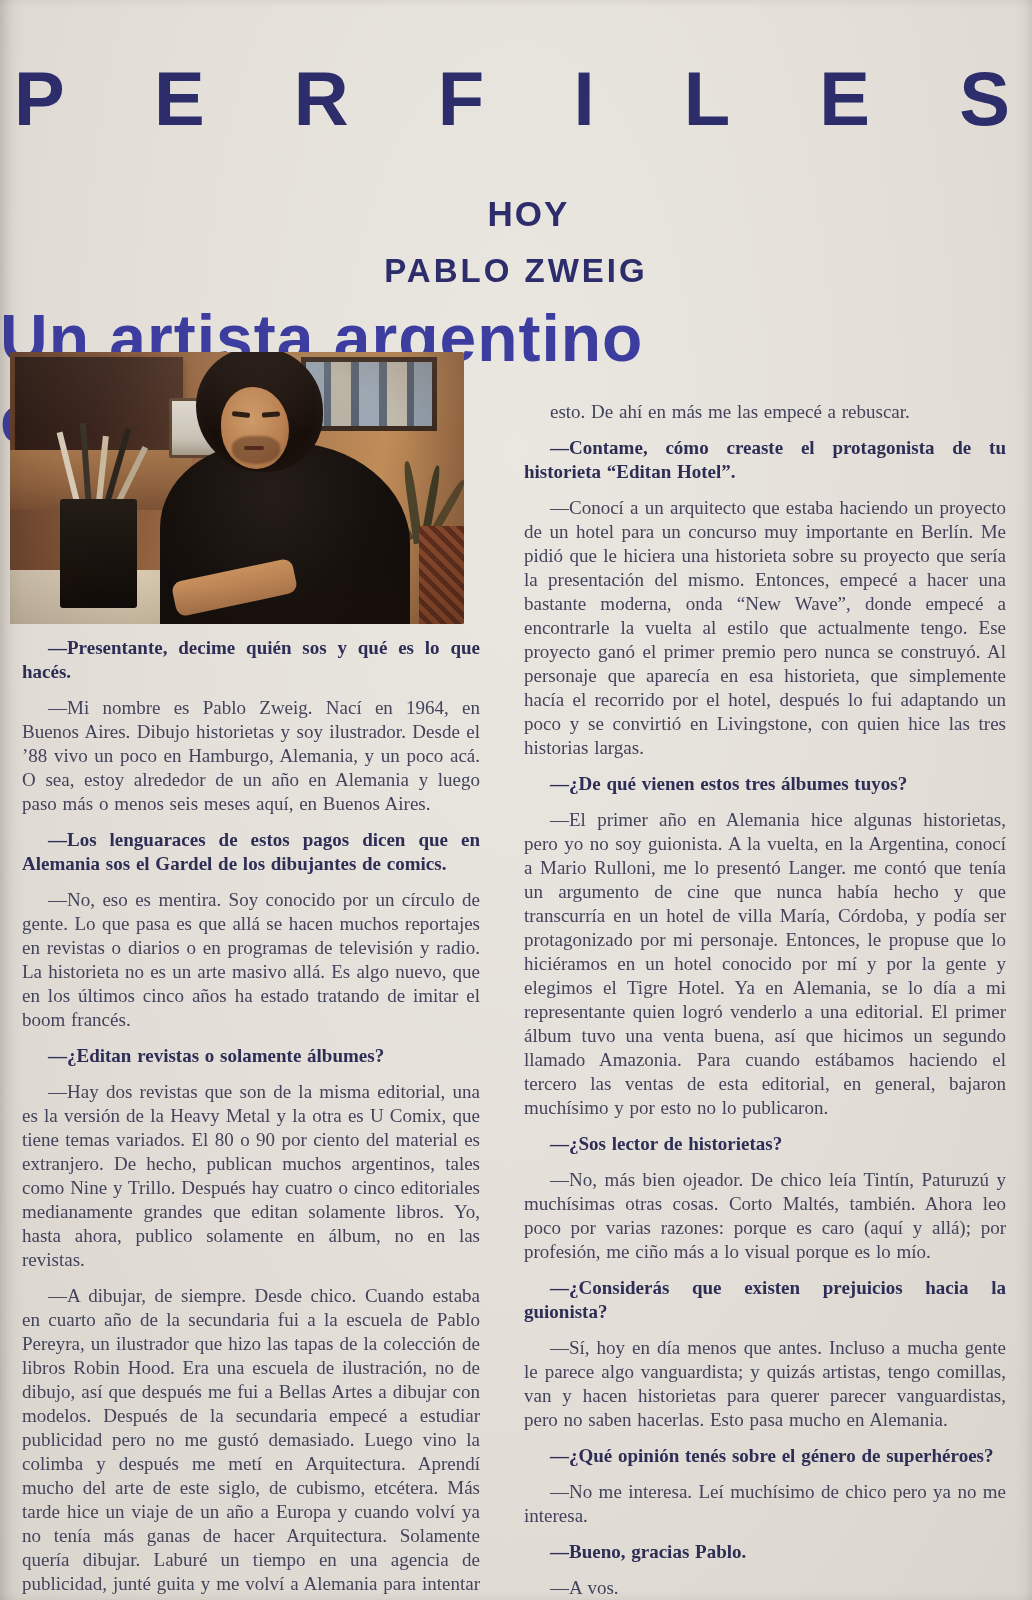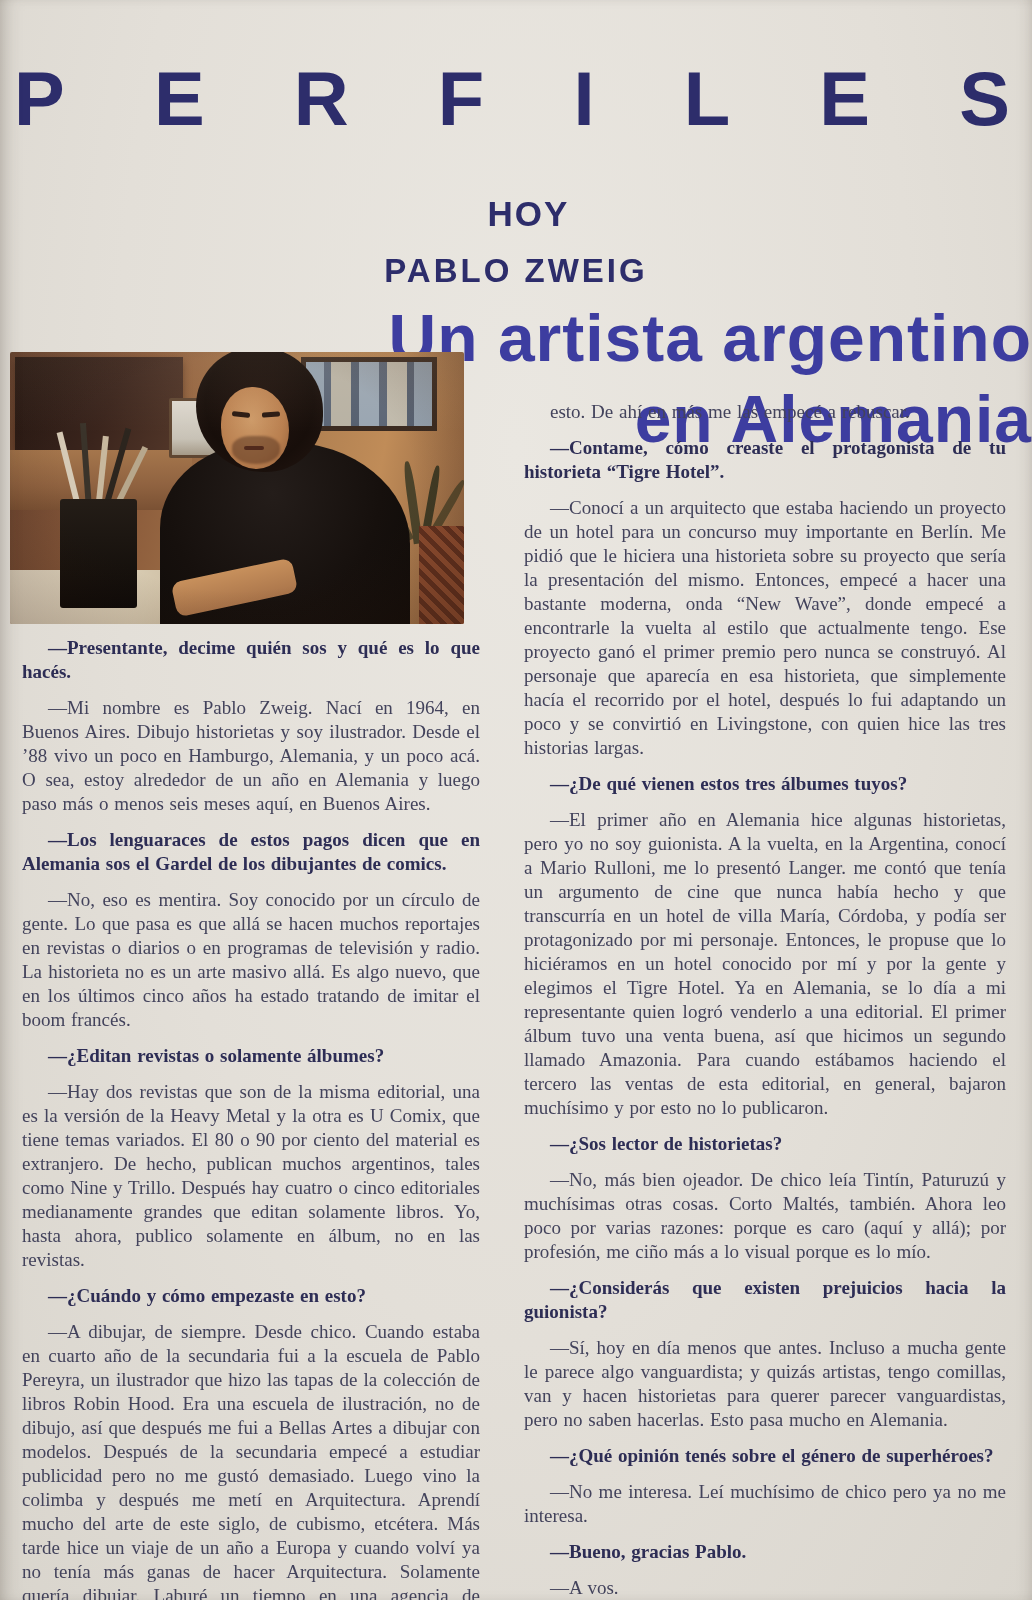--- a/index.html
+++ b/index.html
@@ -32,21 +32,21 @@
     color:#2d2d6b;
     padding-left:25px;
   }
   .subject-name{
     text-align:center; margin-top:18px;
     font-family:"Liberation Sans", sans-serif;
     font-weight:900; font-size:33px; letter-spacing:3px;
     color:#2d2d6b;
   }
   .article-title{
-    text-align:right; margin:8px 0 0 0;
+    text-align:left; margin:8px 0 0 0;
     font-family:"Liberation Sans", sans-serif;
     font-weight:900; font-size:66px; line-height:1.23; letter-spacing:1px;
     color:#3d3da0;
   }
 
   
   .content{
     position:absolute; top:352px; left:10px; right:14px; bottom:0;
     display:flex; gap:20px;
   }
@@ -216,29 +216,28 @@
         <div class="ph-arm"></div>
         <div class="ph-vignette"></div>
       </figure>
       <div class="col-text" id="col-left">
           <p class="question">—Presentante, decime quién sos y qué es lo que hacés.</p>
           <p class="answer">—Mi nombre es Pablo Zweig. Nací en 1964, en Buenos Aires. Dibujo historietas y soy ilustrador. Desde el ’88 vivo un poco en Hamburgo, Alemania, y un poco acá. O sea, estoy alrededor de un año en Alemania y luego paso más o menos seis meses aquí, en Buenos Aires.</p>
           <p class="question">—Los lenguaraces de estos pagos dicen que en Alemania sos el Gardel de los dibujantes de comics.</p>
           <p class="answer">—No, eso es mentira. Soy conocido por un círculo de gente. Lo que pasa es que allá se hacen muchos reportajes en revistas o diarios o en programas de televisión y radio. La historieta no es un arte masivo allá. Es algo nuevo, que en los últimos cinco años ha estado tratando de imitar el boom francés.</p>
           <p class="question">—¿Editan revistas o solamente álbumes?</p>
           <p class="answer">—Hay dos revistas que son de la misma editorial, una es la versión de la Heavy Metal y la otra es U Comix, que tiene temas variados. El 80 o 90 por ciento del material es extranjero. De hecho, publican muchos argentinos, tales como Nine y Trillo. Después hay cuatro o cinco editoriales medianamente grandes que editan solamente libros. Yo, hasta ahora, publico solamente en álbum, no en las revistas.</p>
-          <p class="question">—¿Cuándo y cómo empezaste en esto?</p>
           <p class="answer">—A dibujar, de siempre. Desde chico. Cuando estaba en cuarto año de la secundaria fui a la escuela de Pablo Pereyra, un ilustrador que hizo las tapas de la colección de libros Robin Hood. Era una escuela de ilustración, no de dibujo, así que después me fui a Bellas Artes a dibujar con modelos. Después de la secundaria empecé a estudiar publicidad pero no me gustó demasiado. Luego vino la colimba y después me metí en Arquitectura. Aprendí mucho del arte de este siglo, de cubismo, etcétera. Más tarde hice un viaje de un año a Europa y cuando volví ya no tenía más ganas de hacer Arquitectura. Solamente quería dibujar. Laburé un tiempo en una agencia de publicidad, junté guita y me volví a Alemania para intentar laburar en</p>
         </div>
     </div>
 
     <div class="col-right">
       <div class="col-text" id="col-right">
           <p class="answer">esto. De ahí en más me las empecé a rebuscar.</p>
-          <p class="question">—Contame, cómo creaste el protagonista de tu historieta “Tigre Hotel”.</p>
+          <p class="question">—Contame, cómo creaste el protagonista de tu historieta “Editan Hotel”.</p>
           <p class="answer">—Conocí a un arquitecto que estaba haciendo un proyecto de un hotel para un concurso muy importante en Berlín. Me pidió que le hiciera una historieta sobre su proyecto que sería la presentación del mismo. Entonces, empecé a hacer una bastante moderna, onda “New Wave”, donde empecé a encontrarle la vuelta al estilo que actualmente tengo. Ese proyecto ganó el primer premio pero nunca se construyó. Al personaje que aparecía en esa historieta, que simplemente hacía el recorrido por el hotel, después lo fui adaptando un poco y se convirtió en Livingstone, con quien hice las tres historias largas.</p>
           <p class="question">—¿De qué vienen estos tres álbumes tuyos?</p>
           <p class="answer">—El primer año en Alemania hice algunas historietas, pero yo no soy guionista. A la vuelta, en la Argentina, conocí a Mario Rulloni, me lo presentó Langer. me contó que tenía un argumento de cine que nunca había hecho y que transcurría en un hotel de villa María, Córdoba, y podía ser protagonizado por mi personaje. Entonces, le propuse que lo hiciéramos en un hotel conocido por mí y por la gente y elegimos el Tigre Hotel. Ya en Alemania, se lo día a mi representante quien logró venderlo a una editorial. El primer álbum tuvo una venta buena, así que hicimos un segundo llamado Amazonia. Para cuando estábamos haciendo el tercero las ventas de esta editorial, en general, bajaron muchísimo y por esto no lo publicaron.</p>
           <p class="question">—¿Sos lector de historietas?</p>
           <p class="answer">—No, más bien ojeador. De chico leía Tintín, Paturuzú y muchísimas otras cosas. Corto Maltés, también. Ahora leo poco por varias razones: porque es caro (aquí y allá); por profesión, me ciño más a lo visual porque es lo mío.</p>
           <p class="question">—¿Considerás que existen prejuicios hacia la guionista?</p>
           <p class="answer">—Sí, hoy en día menos que antes. Incluso a mucha gente le parece algo vanguardista; y quizás artistas, tengo comillas, van y hacen historietas para querer parecer vanguardistas, pero no saben hacerlas. Esto pasa mucho en Alemania.</p>
           <p class="question">—¿Qué opinión tenés sobre el género de superhéroes?</p>
           <p class="answer">—No me interesa. Leí muchísimo de chico pero ya no me interesa.</p>
           <p class="question">—Bueno, gracias Pablo.</p>

